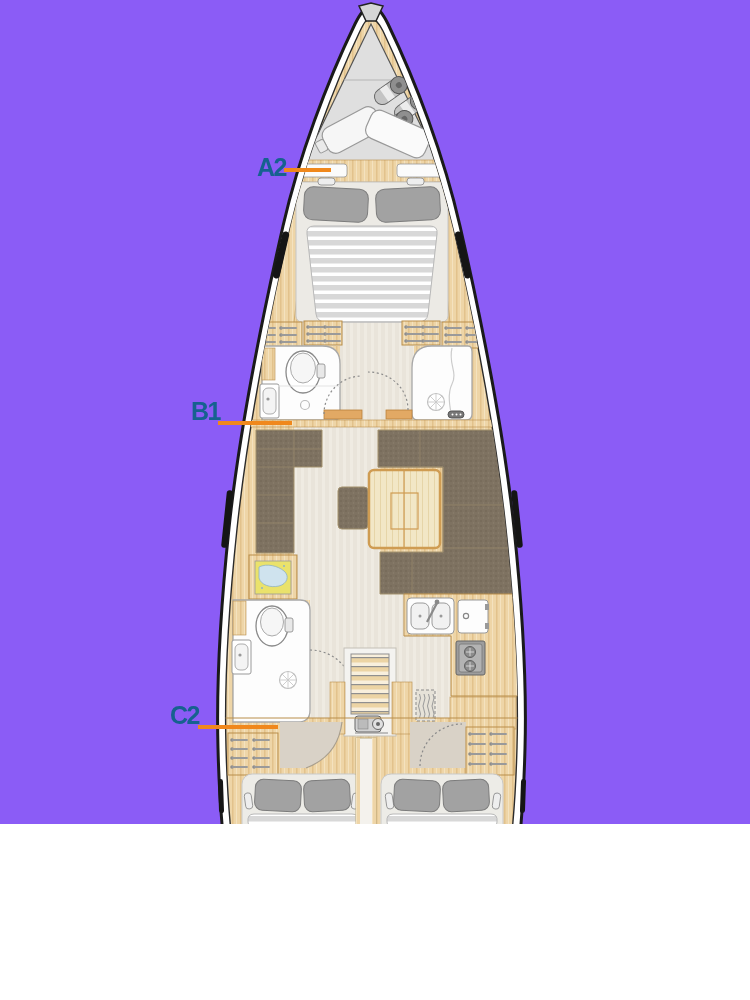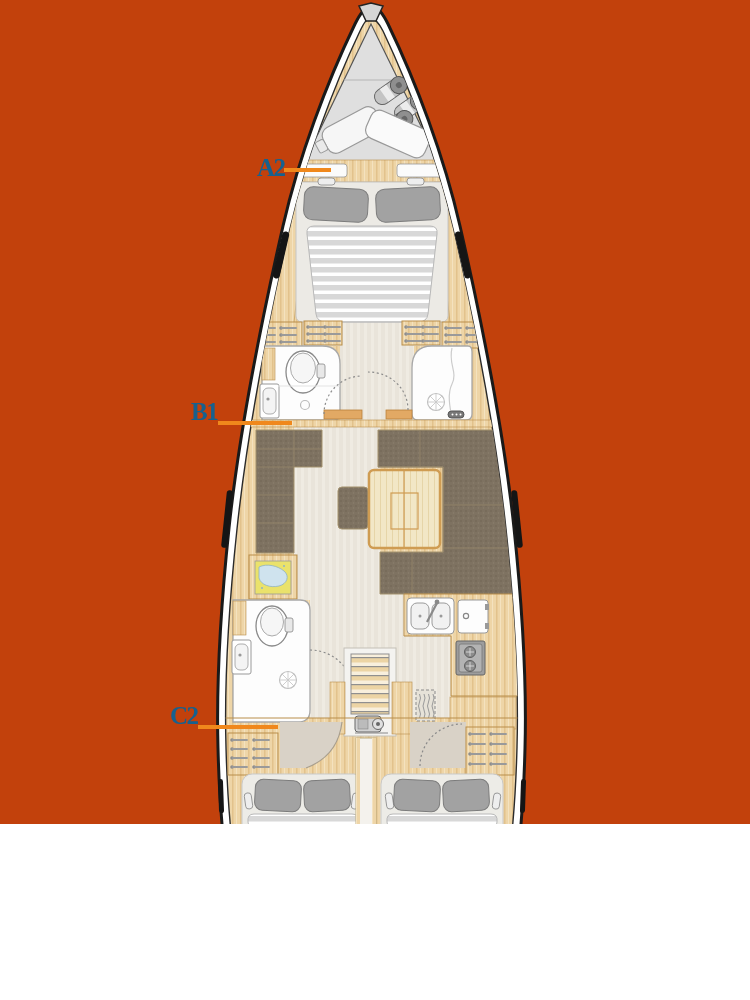--- a/index.html
+++ b/index.html
@@ -1,16 +1,16 @@
 <!DOCTYPE html>
 <html><head>
 <meta charset="utf-8">
 <style>
   html,body{margin:0;padding:0;background:#fff;}
-  .stage{position:relative;width:750px;height:824px;background:#c2410c;font-family:Liberation Serif, serif;}
+  .stage{position:relative;width:750px;height:824px;background:#8b5cf6;font-family:Liberation Sans, sans-serif;}
   svg{display:block;}
   .wood{fill:url(#pWood);stroke:#b98e4a;stroke-width:1;}
   .woodthin{fill:url(#pWood);stroke:#b98e4a;stroke-width:0.6;}
   .room{fill:#fdfdfd;stroke:#a8a8a8;stroke-width:1.3;}
   .sofa{fill:url(#pSofa);stroke:#a5936f;stroke-width:1;}
   .seam{stroke:#93846a;stroke-width:0.9;fill:none;}
   .dotted{fill:none;stroke:#8a8a8a;stroke-width:1.2;stroke-dasharray:2 2.6;}
   .label-text{font-weight:bold;font-size:25px;letter-spacing:-1.5px;}
 </style>
 </head>

